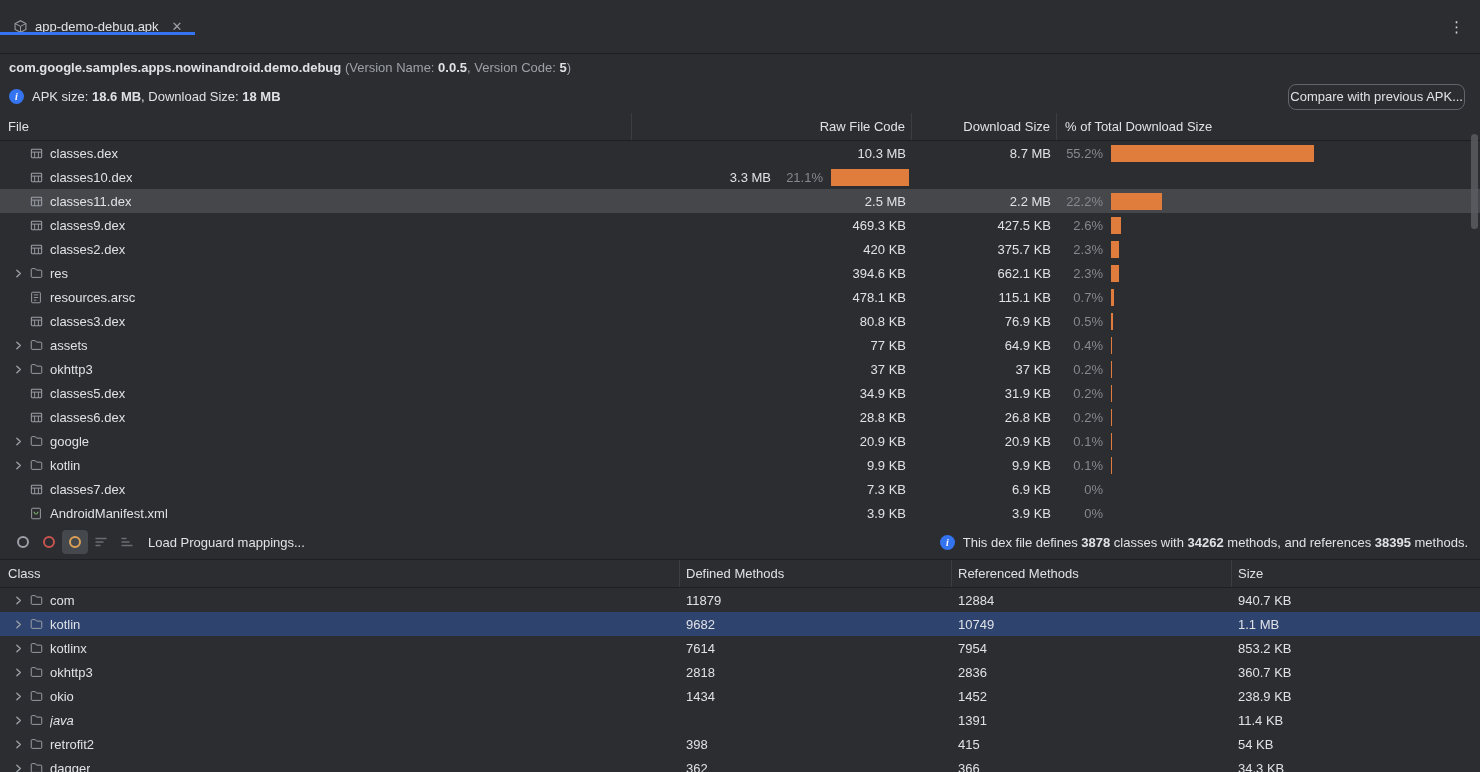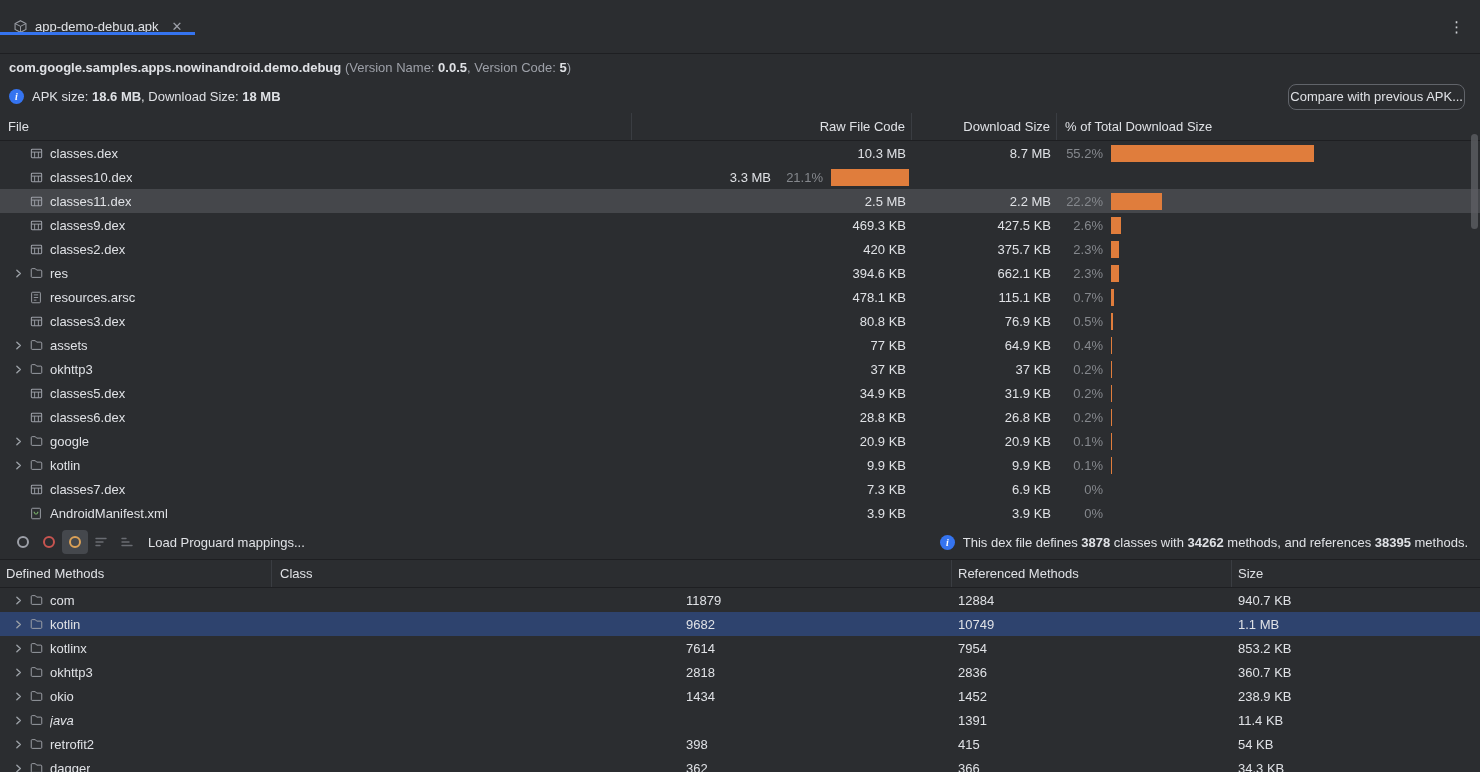--- a/index.html
+++ b/index.html
@@ -429,22 +429,22 @@
       </svg>
   </span>
   <span class="load-mappings">Load Proguard mappings...</span>
   <span class="dex-info">
     <span class="info-badge">i</span>
     <span>This dex file defines </span><b>3878</b><span> classes with </span><b>34262</b><span> methods, and references </span><b>38395</b><span> methods.</span>
   </span>
 </div>
 
 <div class="thead">
+  <span class="cell k-name h-div">Class</span>
   <span class="cell k-def h-div">Defined Methods</span>
-  <span class="cell k-name h-div">Class</span>
   <span class="cell k-ref h-div">Referenced Methods</span>
   <span class="cell k-size">Size</span>
 </div>
 <div id="class-rows">
     <div class="crow">
       <span class="cell k-name">
         <span class="chev">
           <svg width="11" height="11" viewBox="0 0 12 12" fill="none">
             <path d="M4.2 2.4 8 6 4.2 9.6" stroke="currentColor" stroke-width="1.5" stroke-linecap="round" stroke-linejoin="round"></path>
           </svg>

